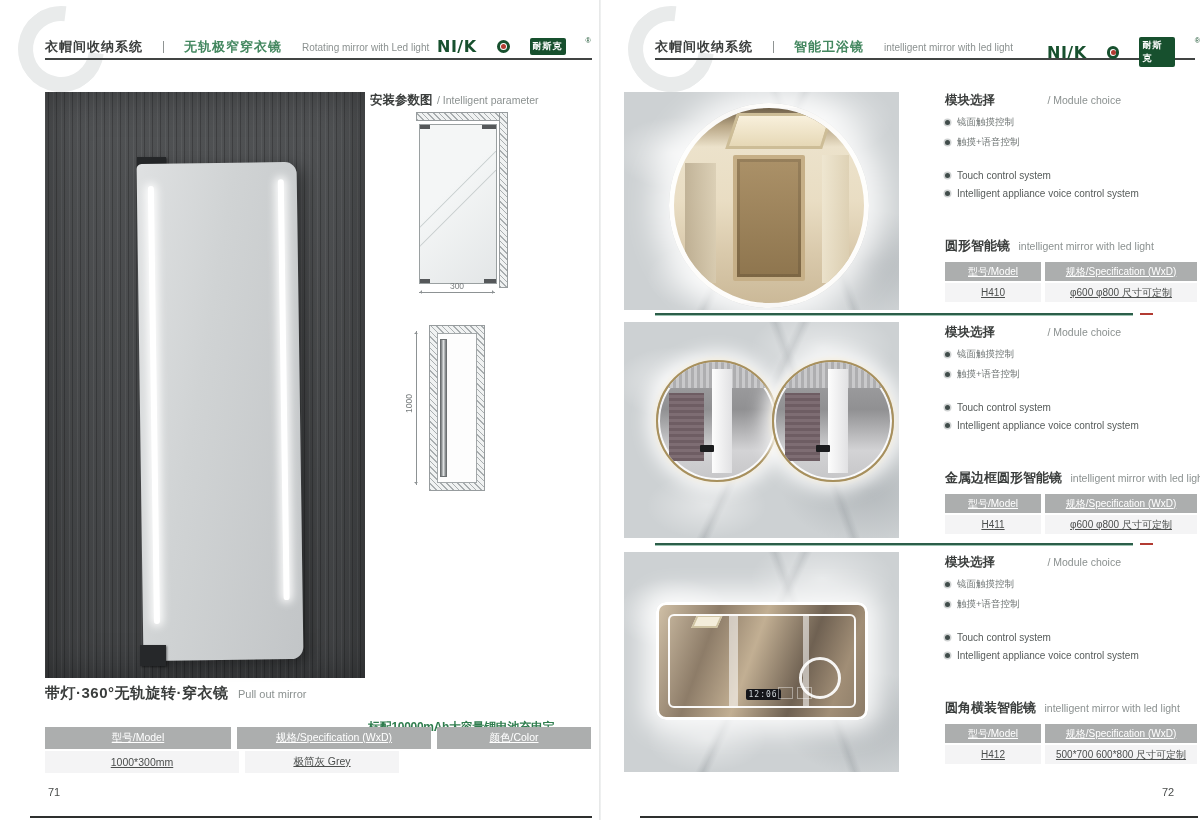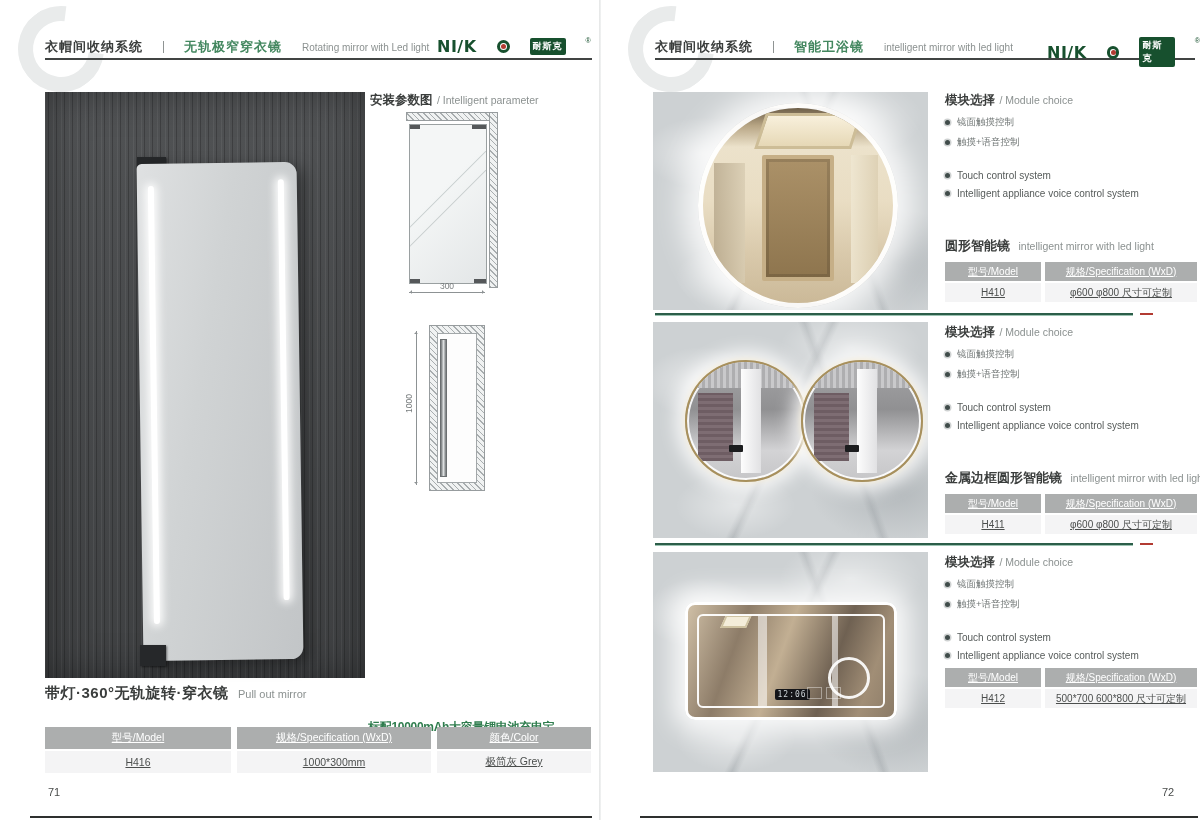--- a/index.html
+++ b/index.html
@@ -30,21 +30,21 @@
     background:linear-gradient(100deg,#dfe1e2 0%,#d0d3d4 40%,#c2c5c7 100%);
     border-radius:5px 12px 12px 5px;box-shadow:7px 5px 16px rgba(0,0,0,.38);}
   .led-strip{position:absolute;width:6px;border-radius:3px;background:#fff;box-shadow:0 0 8px 3px rgba(255,255,255,.95);}
   .bracket{position:absolute;background:#26282a;box-shadow:1px 1px 2px rgba(0,0,0,.5);}
 
   
   .inst-title{position:absolute;left:370px;top:90px;white-space:nowrap;}
   .inst-cn{font-size:12.5px;font-weight:bold;color:#3b3e3d;}
   .inst-en{font-size:10.5px;color:#8b9190;}
   .hatch{background-image:repeating-linear-gradient(45deg,#a8adaf 0 1px,#f0f2f2 1px 4px);border:1px solid #979c9e;box-sizing:border-box;}
-  .diag1{position:absolute;left:406px;top:112px;width:92px;height:184px;}
+  .diag1{position:absolute;left:416px;top:112px;width:92px;height:184px;}
   .d1-mirror{position:absolute;left:3px;top:12px;width:76px;height:158px;background:linear-gradient(135deg,#f4f6f6 40%,#e3e6e7);border:1px solid #9aa0a1;overflow:hidden;}
   .shine{position:absolute;width:1px;height:140%;background:#c7cccd;transform:rotate(45deg);}
   .corner-mark{position:absolute;background:#55585a;}
   .dim-h{position:absolute;border-top:1px solid #8d9294;}
   .dim-h::before{content:"";position:absolute;left:-1px;top:-3px;border:2.5px solid transparent;border-right-color:#8d9294;}
   .dim-h::after{content:"";position:absolute;right:-1px;top:-3px;border:2.5px solid transparent;border-left-color:#8d9294;}
   .dim-h-label{position:absolute;top:-12px;width:100%;text-align:center;font-size:8.5px;color:#777c7d;}
   .diag2{position:absolute;left:429px;top:325px;width:56px;height:166px;}
   .d2-inner{position:absolute;left:7px;top:7px;right:7px;bottom:7px;background:#fdfdfd;border:1px solid #a2a7a9;}
   .d2-mirror{position:absolute;left:2px;top:5px;width:5px;bottom:5px;background:linear-gradient(90deg,#737779,#dcdfe0 50%,#737779);border:1px solid #6b6f71;}
@@ -76,21 +76,21 @@
   .tbl-data .tbl-cell{background:#f4f4f5;color:#4b4e4d;height:22px;text-align:center;}
 
   
   .marble{background-color:#cdd1d3;background-image:
     radial-gradient(ellipse 90px 55px at 18% 28%,rgba(255,255,255,.55),transparent 65%),
     radial-gradient(ellipse 110px 60px at 72% 12%,rgba(255,255,255,.5),transparent 65%),
     radial-gradient(ellipse 130px 80px at 88% 78%,rgba(158,164,168,.55),transparent 65%),
     radial-gradient(ellipse 100px 55px at 30% 85%,rgba(255,255,255,.45),transparent 60%),
     linear-gradient(115deg,transparent 46%,rgba(148,154,158,.4) 48%,transparent 50%),
     linear-gradient(70deg,transparent 63%,rgba(148,154,158,.35) 65%,transparent 67%);}
-  .photo{position:absolute;left:653px;width:275px;overflow:hidden;}
+  .photo{position:absolute;left:624px;width:275px;overflow:hidden;}
   .round-mirror{position:absolute;left:45px;top:11px;width:190px;height:195px;border-radius:50%;border:5px solid rgba(255,255,255,.95);
     box-shadow:0 0 30px 15px rgba(255,255,255,.85);overflow:hidden;
     background:linear-gradient(180deg,#6e5f49 0%,#b7a584 9%,#ece2cb 20%,#e9ddc3 48%,#d9c9ab 75%,#cbb998 100%);}
   .rm-skylight{position:absolute;left:30%;top:5px;width:48%;height:30px;background:linear-gradient(#f8f0dc,#e6d8b6);border:3px solid #cdbd97;transform:skewX(-18deg);}
   .rm-door{position:absolute;left:50%;transform:translateX(-50%);bottom:22px;width:64px;height:118px;background:linear-gradient(180deg,#ab9168,#8e754e);border:4px solid #c6af87;border-radius:2px;box-shadow:inset 0 0 0 3px rgba(0,0,0,.12);}
   .rm-wallL{position:absolute;left:6%;top:28%;width:16%;height:62%;background:linear-gradient(90deg,#b7a88c,#d8ccb2);opacity:.8;}
   .rm-wallR{position:absolute;right:8%;top:24%;width:14%;height:66%;background:linear-gradient(90deg,#efe7d2,#dccfb2);opacity:.85;}
   .gold-mirror{position:absolute;top:38px;width:118px;height:118px;border-radius:50%;border:2px solid #a8905c;
     box-shadow:0 0 18px 9px rgba(255,255,255,.85),0 0 5px 1px rgba(216,188,122,.9),inset 0 0 0 2px rgba(255,255,255,.9);overflow:hidden;
     background:linear-gradient(180deg,#a6a6a8 0%,#909092 40%,#d3d3d5 75%,#c6c6c8 100%);}
@@ -104,21 +104,21 @@
   .rect-inner{position:absolute;left:9px;top:9px;right:9px;bottom:9px;border:2.5px solid rgba(255,255,255,.95);border-radius:6px;}
   .rm-ceillight{position:absolute;left:17%;top:9%;width:26px;height:13px;background:#f4edda;transform:skewX(-24deg);box-shadow:inset 0 0 0 2px #cfc3a2;}
   .rm-bar{position:absolute;top:10%;width:9px;height:80%;background:rgba(255,255,255,.55);}
   .clock-badge{position:absolute;left:42%;bottom:17px;background:#141519;color:#ced5d9;font-size:8px;padding:1px 3px;border-radius:2px;letter-spacing:1px;font-family:"DejaVu Sans Mono",monospace;}
   .ghost-ic{position:absolute;bottom:18px;width:13px;height:10px;border:1px solid rgba(255,255,255,.4);}
   .magnifier-circle{position:absolute;right:24px;bottom:18px;width:36px;height:36px;border:3px solid rgba(255,255,255,.92);border-radius:50%;}
 
   .sec{position:absolute;left:945px;width:252px;}
   .mod-title{white-space:nowrap;}
   .mt-cn{font-size:12.5px;font-weight:bold;color:#3b3e3d;}
-  .mt-en{font-size:10.5px;color:#8b9190;}
+  .mt-en{font-size:10.5px;color:#8b9190;margin-left:48px;}
   .feat{display:flex;align-items:center;gap:7px;margin-top:7px;}
   .feat:first-of-type{margin-top:11px;}
   .dot{width:5px;height:5px;border-radius:50%;background:#404c4a;box-shadow:0 0 0 1.5px rgba(64,76,74,.25);flex:0 0 auto;}
   .feat-cn{font-size:9.5px;color:#6e7473;}
   .feat-en{font-size:10px;color:#565b5a;}
   .en-group{margin-top:21px;}
   .prod-block{margin-top:37px;white-space:nowrap;}
   .pb-cn{font-size:13px;font-weight:bold;color:#3b3e3d;}
   .pb-en{font-size:10.5px;color:#8b9190;margin-left:4px;}
   .tbl-r{margin-top:7px;display:flex;flex-direction:column;gap:2px;}
@@ -197,21 +197,20 @@
     <span class="ptl-en">Pull out mirror</span>
   </div>
 
   <div class="tbl" style="left:45px;top:727px;width:546px;">
     <div class="tbl-row tbl-head">
       <div class="tbl-cell" style="width:186px;">型号/Model</div>
       <div class="tbl-cell" style="width:194px;">规格/Specification (WxD)</div>
       <div class="tbl-cell" style="width:154px;">颜色/Color</div>
     </div>
     <div class="tbl-row tbl-data">
-      <div class="tbl-cell" style="width:186px;">H416</div>
       <div class="tbl-cell" style="width:194px;">1000*300mm</div>
       <div class="tbl-cell" style="width:154px;">极简灰 Grey</div>
     </div>
   </div>
 
   <div class="page-num" style="left:48px;top:786px;">71</div>
   <div class="bottom-line" style="left:30px;width:562px;"></div>
 
   <div class="center-divider"></div>
 
@@ -369,20 +368,24 @@
     <div class="en-group">
       <div class="feat">
           <span class="dot"></span>
           <span class="feat-en">Touch control system</span>
         </div>
       <div class="feat">
           <span class="dot"></span>
           <span class="feat-en">Intelligent appliance voice control system</span>
         </div>
     </div>
+    <div class="prod-block">
+      <span class="pb-cn">圆角横装智能镜</span>
+      <span class="pb-en">intelligent mirror with led light</span>
+    </div>
     <div class="tbl tbl-r" style="position:relative;">
       <div class="tbl-row tbl-head">
         <div class="tbl-cell cw1">型号/Model</div>
         <div class="tbl-cell cw2">规格/Specification (WxD)</div>
       </div>
       <div class="tbl-row tbl-data">
         <div class="tbl-cell cw1">H412</div>
         <div class="tbl-cell cw2">500*700  600*800  尺寸可定制</div>
       </div>
     </div>

